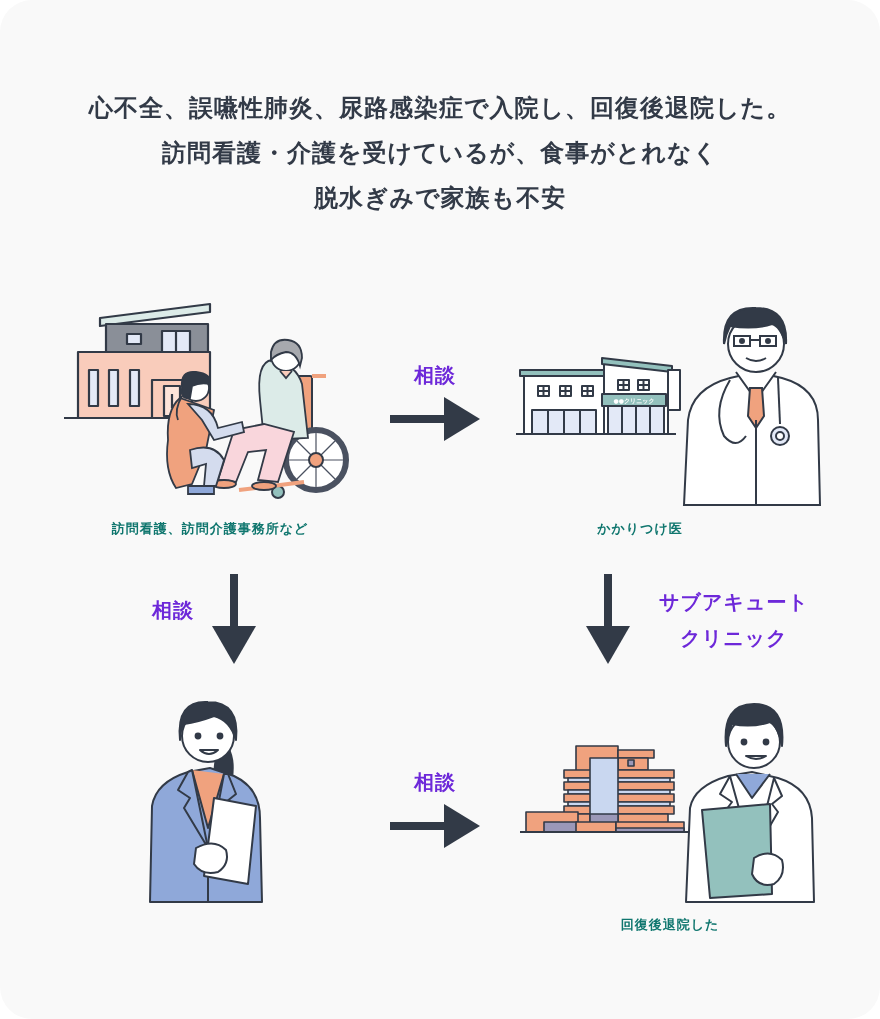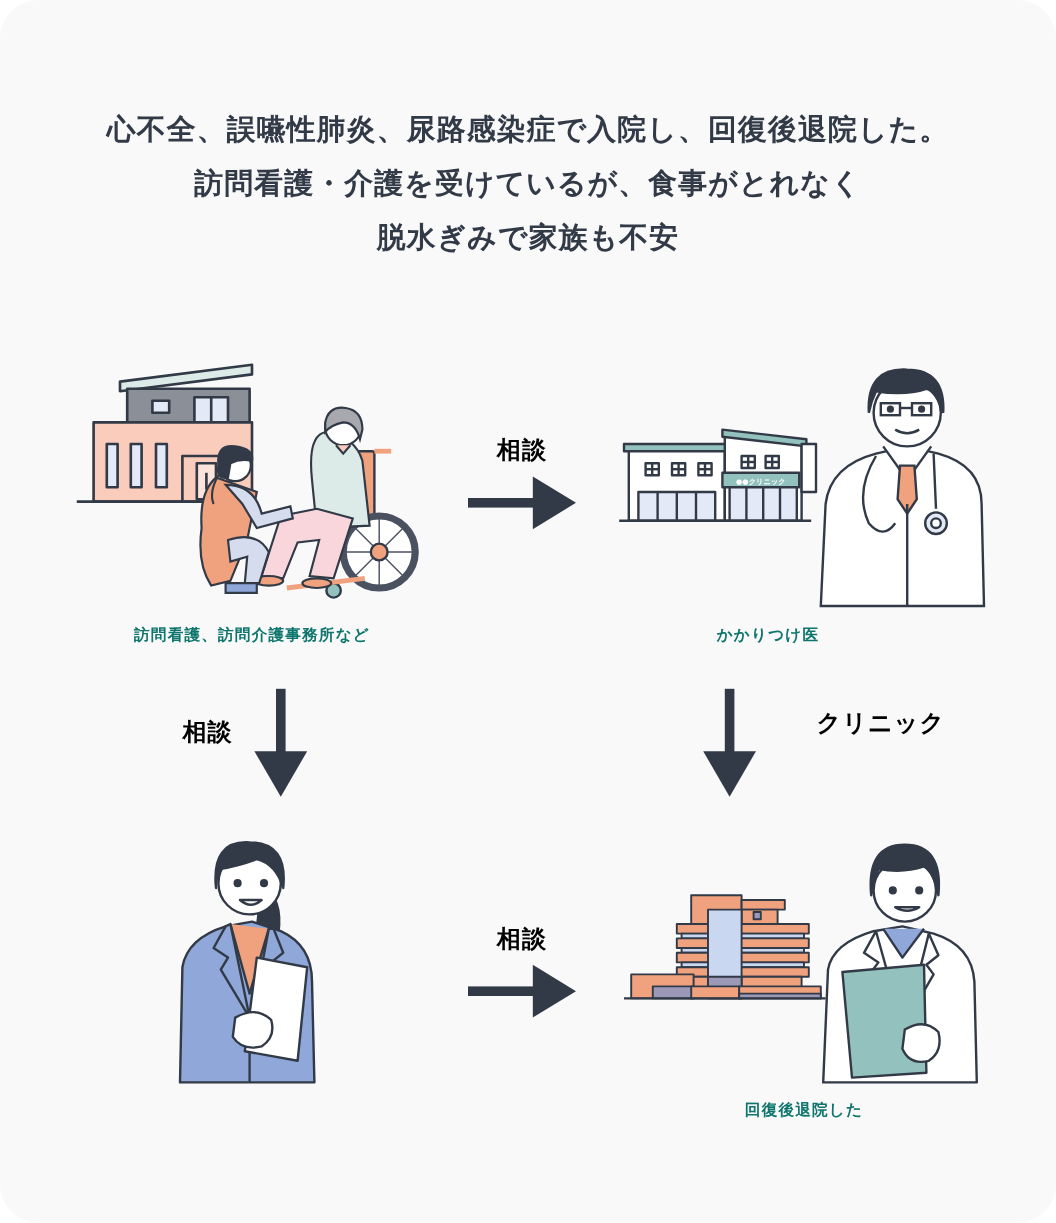--- a/index.html
+++ b/index.html
@@ -5,21 +5,21 @@
   html, body { margin: 0; padding: 0; background: #ffffff; }
   body { width: 880px; height: 1019px; position: relative; overflow: hidden;
          font-family: "DejaVu Sans", "Liberation Sans", sans-serif; color: #323a47; }
   .card { position: absolute; left: 0; top: 0; width: 880px; height: 1019px;
           background: #f9f9f9; border-radius: 32px; }
   .headline { position: absolute; left: 0; top: 86px; width: 880px; text-align: center;
               font-size: 24px; font-weight: bold; line-height: 45px; letter-spacing: 1px; color: #323a47; }
   .headline div { white-space: nowrap; }
   .label { position: absolute; font-size: 13px; font-weight: bold; color: #0f766e;
            letter-spacing: 1px; white-space: nowrap; text-align: center; }
-  .arrow-label { position: absolute; font-size: 20px; font-weight: bold; color: #000000;
+  .arrow-label { position: absolute; font-size: 20px; font-weight: bold; color: #6d28d9;
                  letter-spacing: 1px; white-space: nowrap; text-align: center; line-height: 36px; }
   .illus { position: absolute; }
   svg { display: block; overflow: visible; }
 </style>
 </head>
 <body>
 
 <div class="card">
 
   <div class="headline">
@@ -158,20 +158,21 @@
     </svg>
   </div>
 
   <div class="illus" style="left:586px; top:574px;">
     <svg width="44" height="90" viewBox="0 0 44 90">
       <rect x="18" y="0" width="8" height="54" fill="#323a47"></rect>
       <polygon points="0,52 44,52 22,90" fill="#323a47"></polygon>
     </svg>
   </div>
   <div class="arrow-label" style="left:634px; top:584px; width:200px;">
+    <div>サブアキュート</div>
     <div>クリニック</div>
   </div>
 
   <div class="illus" style="left:148px; top:698px;">
     <svg width="124" height="204" viewBox="0 0 124 204">
       <g stroke="#323a47" stroke-width="2" stroke-linejoin="round">
         <path d="M70 40 Q88 50 84 80 L66 76 Z" fill="#323a47"></path>
         <path d="M2 204 L4 108 Q8 84 40 74 L62 70 L86 78 Q112 90 112 120 L114 204 Z" fill="#8fa8d9"></path>
         <path d="M44 72 L60 130 L76 76" fill="#f0a27e"></path>
         <path d="M40 74 L30 92 L42 100 L36 110 L60 150 L44 72 Z" fill="#8fa8d9"></path>

